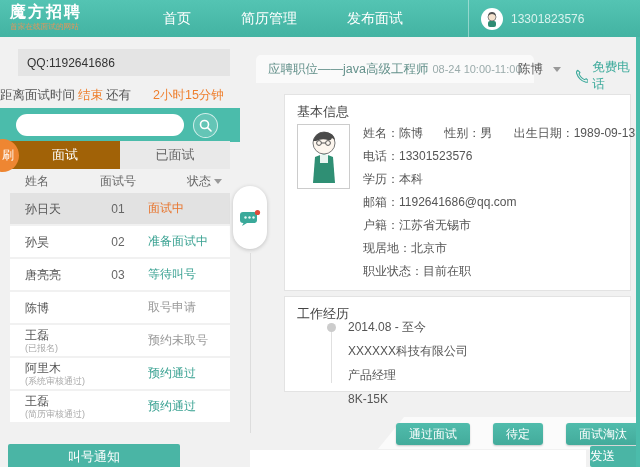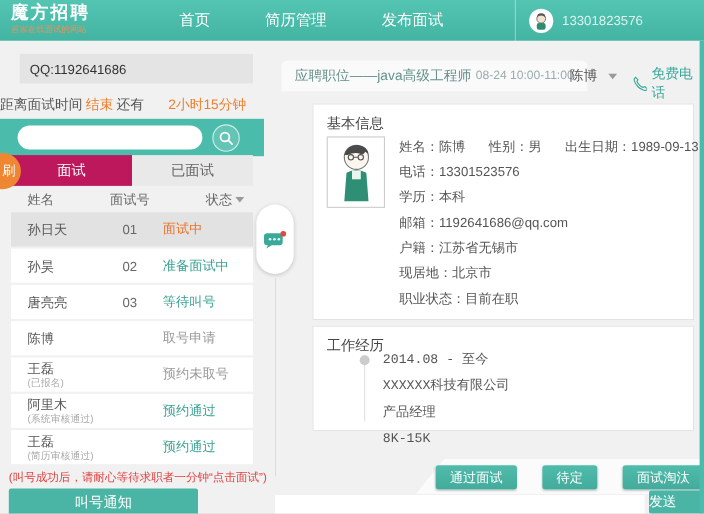--- a/index.html
+++ b/index.html
@@ -37,21 +37,21 @@
                   padding:0 10px; font-size:12px; outline:none; }
   .search-btn { margin-left:9px; width:25px; height:25px; border-radius:50%; background:rgba(255,255,255,.14);
                 border:1px solid rgba(255,255,255,.7); display:flex; align-items:center; justify-content:center; cursor:pointer; }
 
   .refresh-badge { position:absolute; left:-14px; top:139px; width:33px; height:33px; border-radius:50%;
                    background:#ee8632; color:#fff; font-size:12px; z-index:6;
                    display:flex; align-items:center; justify-content:flex-end; padding-right:5px; cursor:pointer; }
 
   .tabs { position:absolute; left:10px; top:141px; width:220px; height:28px; display:flex; z-index:5; }
   .tab { flex:1; display:flex; align-items:center; justify-content:center; font-size:13px; cursor:pointer; }
-  .tab.active { background:#be185d; color:#fff; }
+  .tab.active { background:#a16207; color:#fff; }
   .tab.inactive { background:#e9e9e9; color:#666; }
 
   .thead { position:absolute; left:10px; top:171px; width:220px; height:20px;
            display:grid; grid-template-columns:78px 60px 82px; align-items:center; font-size:12px; color:#666; }
   .thead .h-name { padding-left:15px; }
   .thead .h-num { text-align:center; }
   .thead .h-status { text-align:right; padding-right:8px; }
   .caret { display:inline-block; width:0; height:0; border-left:4px solid transparent;
            border-right:4px solid transparent; border-top:5px solid #999; margin-left:3px; vertical-align:1px; }
 
@@ -83,21 +83,21 @@
   .pos-label { color:#64918b; font-size:12.5px; }
   .pos-time { color:#9aabab; font-size:11px; }
 
   .candidate { position:absolute; left:518px; top:61px; display:flex; align-items:center; gap:7px;
                font-size:12.5px; color:#555; cursor:pointer; }
   .free-call { position:absolute; left:575px; top:59px; display:flex; align-items:center; gap:4px;
                color:#3aa99a; font-size:12.5px; cursor:pointer; }
 
   .card { position:absolute; background:#fff; border:1px solid #e3e3e3; }
   .card-basic { left:284px; top:94px; width:347px; height:197px; }
-  .card-work  { left:284px; top:296px; width:347px; height:96px;font-family:Liberation Mono, monospace; }
+  .card-work  { left:284px; top:296px; width:347px; height:96px; }
   .card-title { margin:8px 0 0 12px; font-size:13px; color:#444; }
 
   .avatar-box { position:absolute; left:12px; top:29px; width:53px; height:65px; border:1px solid #ccc; background:#fff; }
   .info-lines { position:absolute; left:78px; top:27px; font-size:12px; color:#555; }
   .info-line { line-height:23px; white-space:nowrap; }
   .pair { margin-right:18px; }
 
   .timeline { position:absolute; left:46px; top:30px; bottom:8px; width:1px; background:#e0e0e0; }
   .timeline-dot { position:absolute; left:42px; top:26px; width:9px; height:9px; border-radius:50%; background:#ccc; }
   .work-lines { position:absolute; left:63px; top:18px; font-size:12px; color:#555; }
@@ -210,21 +210,20 @@
       <span class="cell-num"></span>
       <span class="cell-status" data-color="teal">预约通过</span>
     </div>
     <div class="row">
       <span class="cell-name"><span>王磊</span><span class="sub">(简历审核通过)</span></span>
       <span class="cell-num"></span>
       <span class="cell-status" data-color="teal">预约通过</span>
     </div>
   </div>
 
-  <div class="notice">(叫号成功后，请耐心等待求职者一分钟“点击面试”)</div>
   <div class="call-btn">叫号通知</div>
 
   <div class="capsule">
     <svg width="22" height="20" viewBox="0 0 22 20">
       <rect x="1" y="4" width="17" height="11" rx="3" fill="#3aa99a"></rect>
       <path d="M5 14 l-2 4 l5 -3 z" fill="#3aa99a"></path>
       <circle cx="6.5" cy="9.5" r="1.2" fill="#e8f7f4"></circle>
       <circle cx="10.5" cy="9.5" r="1.2" fill="#e8f7f4"></circle>
       <circle cx="14.5" cy="9.5" r="1.2" fill="#e8f7f4"></circle>
       <circle cx="18.5" cy="4.5" r="2.6" fill="#e04a3a"></circle>

